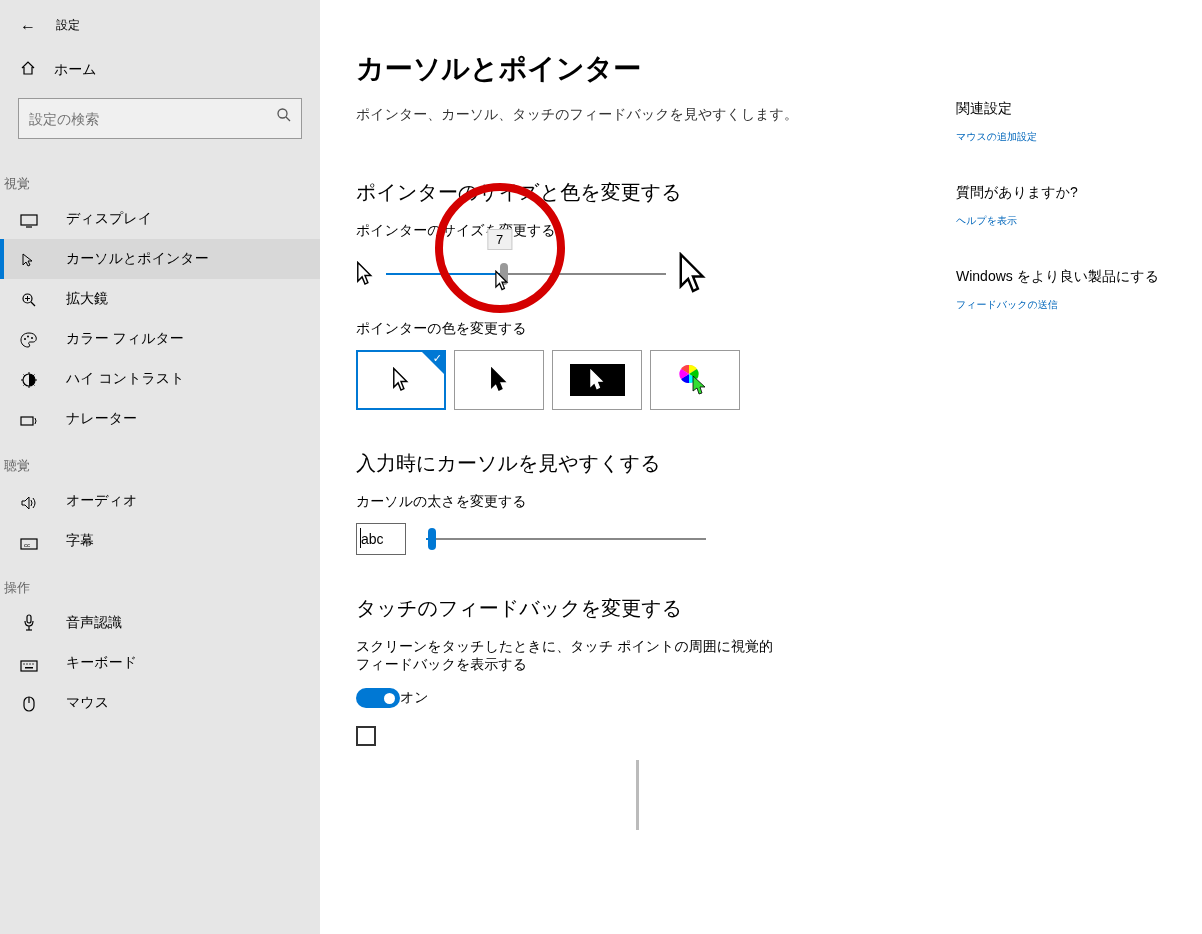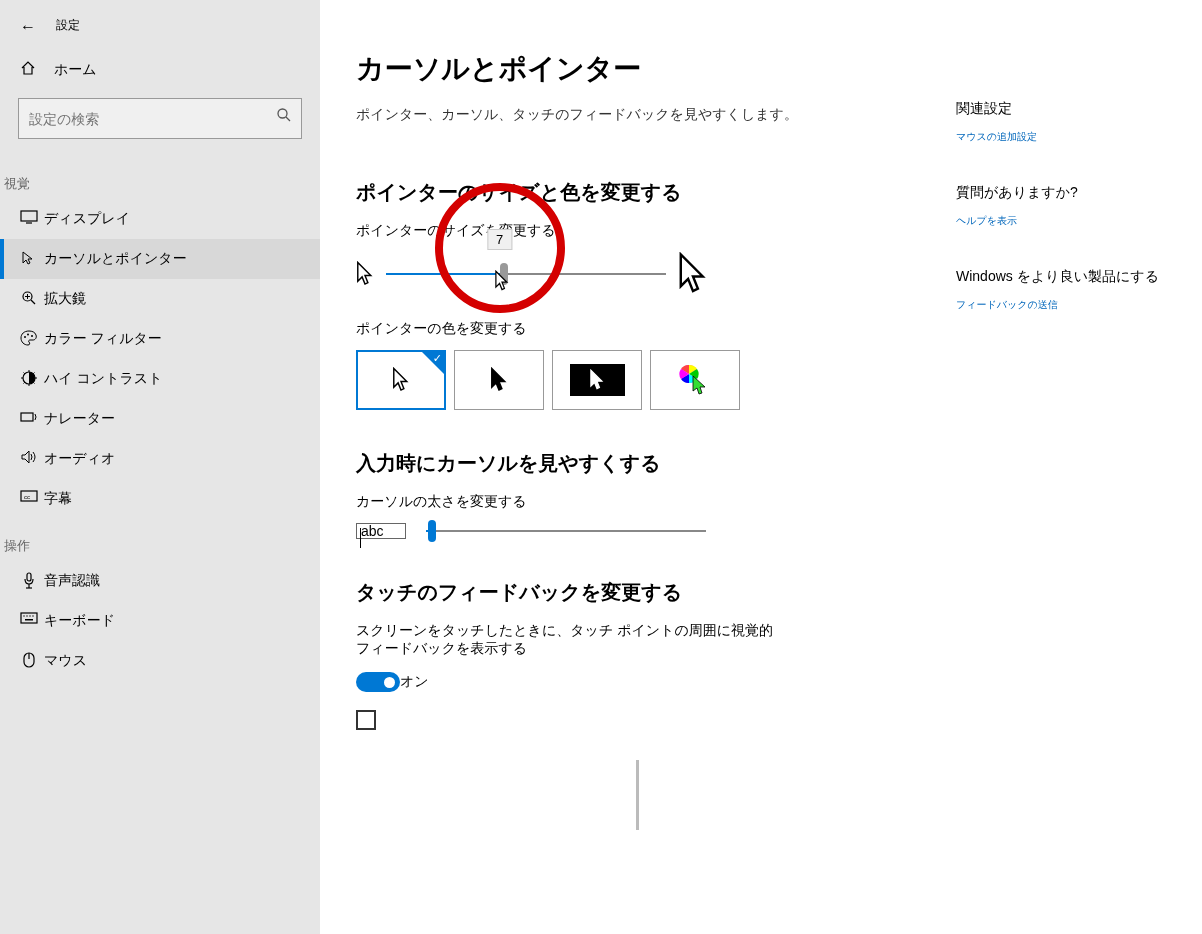--- a/index.html
+++ b/index.html
@@ -23,48 +23,48 @@
 .home-label { font-size: 14px; }
 
 .search-box { margin: 8px 18px 18px; position: relative; }
 .search-input { width: 100%; height: 41px; border: 1px solid #999; background: #f0f0f0; padding: 0 34px 0 10px; font-size: 14px; color: #666; }
 .search-icon { position: absolute; right: 10px; top: 9px; }
 
 .category-title { padding: 8px 18px; font-size: 13px; font-weight: bold; }
 
 .group-label { padding: 18px 4px 6px; font-size: 13px; color: #666; }
 
-.nav-item { display: flex; align-items: flex-start; padding: 11px 20px; gap: 6px; cursor: pointer; font-size: 14px; position: relative; }
+.nav-item { display: flex; align-items: flex-end; padding: 11px 20px; gap: 28px; cursor: pointer; font-size: 14px; position: relative; }
 .nav-item.active { background: #d8d8d8; }
 .nav-item.active::before { content: ""; position: absolute; left: 0; top: 0; width: 4px; height: 100%; background: #0078d4; }
 .nav-icon { width: 18px; display: flex; justify-content: center; }
 
 .page-title { font-size: 28px; font-weight: 600; margin-bottom: 18px; }
 .page-desc { font-size: 14px; color: #333; margin-bottom: 55px; }
 
-.section-title { font-size: 20px; font-weight: 700; margin-bottom: 16px; }
+.section-title { font-size: 20px; font-weight: 400; margin-bottom: 16px; }
 .field-label { font-size: 14px; margin-bottom: 12px; }
 
 .slider-row { display: flex; align-items: center; gap: 12px; margin-bottom: 24px; position: relative; }
 .slider-track { position: relative; width: 280px; height: 2px; background: #888; }
 .slider-fill { position: absolute; left: 0; top: 0; height: 2px; background: #0078d4; }
 .slider-thumb { position: absolute; width: 8px; height: 22px; background: #999; border-radius: 4px; top: -10px; transform: translateX(-50%); cursor: pointer; }
 .slider-tooltip { position: absolute; top: -34px; background: #f0f0f0; border: 1px solid #ccc; padding: 2px 8px; font-size: 13px; transform: translateX(-50%); }
 
 .cursor-svg { display: block; }
 
 .color-options { display: flex; gap: 8px; margin-bottom: 40px; }
 .color-opt { width: 90px; height: 60px; border: 1px solid #999; display: flex; align-items: center; justify-content: center; cursor: pointer; position: relative; }
 .color-opt.selected { border: 2px solid #0078d4; }
 .color-opt.selected::after { content: ""; position: absolute; top: 0; right: 0; border-style: solid; border-width: 0 22px 22px 0; border-color: transparent #0078d4 transparent transparent; }
 .color-opt.selected .check { position: absolute; top: 0; right: 2px; color: #fff; font-size: 11px; z-index: 1; }
 .black-rect { width: 55px; height: 32px; background: #000; display: flex; align-items: center; justify-content: center; }
 
 .cursor-width-row { display: flex; align-items: center; gap: 20px; margin-bottom: 40px; }
-.abc-box { width: 50px; height: 16px; border: 1px solid #666; display: flex; align-items: center; padding-left: 4px; font-size: 14px; position: relative; }
+.abc-box { width: 50px; height: 32px; border: 1px solid #666; display: flex; align-items: center; padding-left: 4px; font-size: 14px; position: relative; }
 .abc-box::before { content: ""; position: absolute; left: 3px; top: 4px; width: 1px; height: 20px; background: #000; }
 
 .toggle-row { display: flex; align-items: center; margin: 14px 0 18px; }
 .toggle { width: 44px; height: 20px; border-radius: 10px; background: #0078d4; position: relative; cursor: pointer; }
 .toggle-knob { width: 11px; height: 11px; background: #fff; border-radius: 50%; position: absolute; top: 4.5px; right: 5px; }
 .toggle-label { font-size: 14px; }
 
 .checkbox-row { display: flex; align-items: center; gap: 10px; font-size: 14px; }
 .checkbox { width: 20px; height: 20px; border: 2px solid #333; cursor: pointer; }
 
@@ -183,20 +183,21 @@
     <div class="nav-item">
       <span class="nav-icon">
           <svg width="18" height="14" viewBox="0 0 18 14">
             <rect x="1" y="3" width="12" height="8" fill="none" stroke="#000" stroke-width="1.2"></rect>
             <path d="M15 4 Q17 7 15 10" fill="none" stroke="#000" stroke-width="1"></path>
           </svg>
         </span>
       <span>ナレーター</span>
     </div>
 
+    <div class="group-label">聴覚</div>
     <div class="nav-item">
       <span class="nav-icon">
           <svg width="16" height="14" viewBox="0 0 16 14">
             <path d="M1 5 L4 5 L8 1 L8 13 L4 9 L1 9 Z" fill="none" stroke="#000" stroke-width="1"></path>
             <path d="M10 4 Q12 7 10 10" fill="none" stroke="#000"></path>
             <path d="M12 2 Q16 7 12 12" fill="none" stroke="#000"></path>
           </svg>
         </span>
       <span>オーディオ</span>
     </div>

